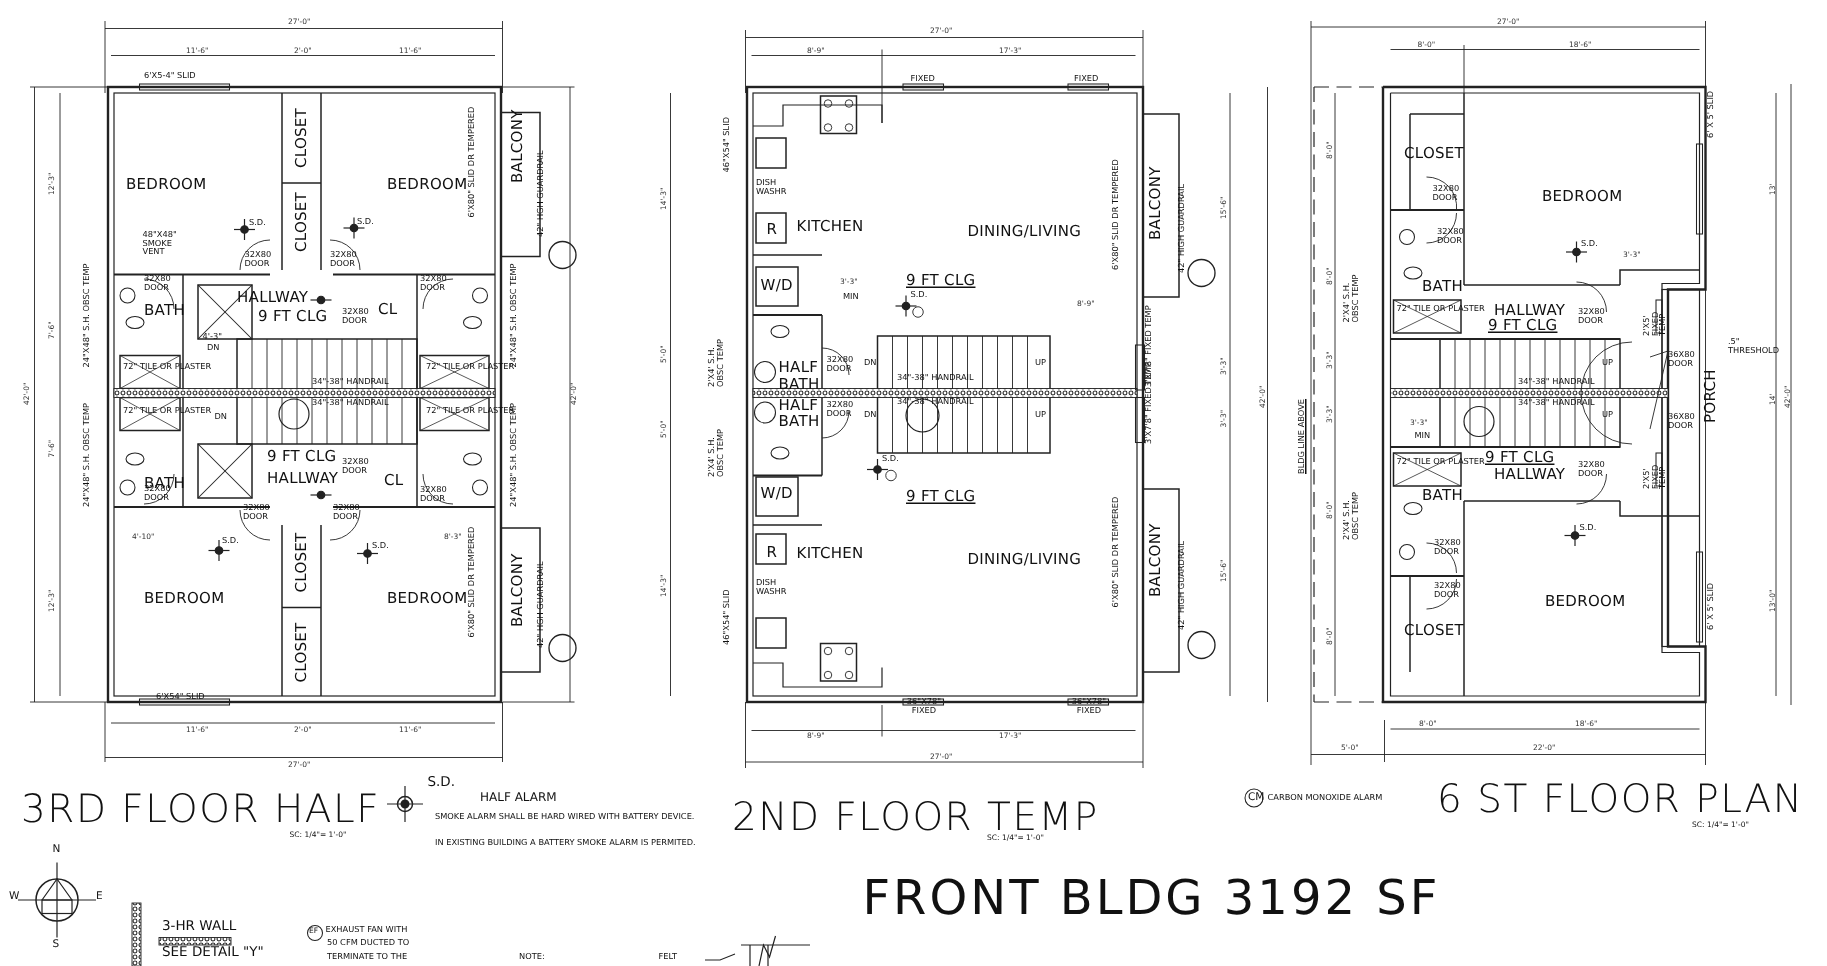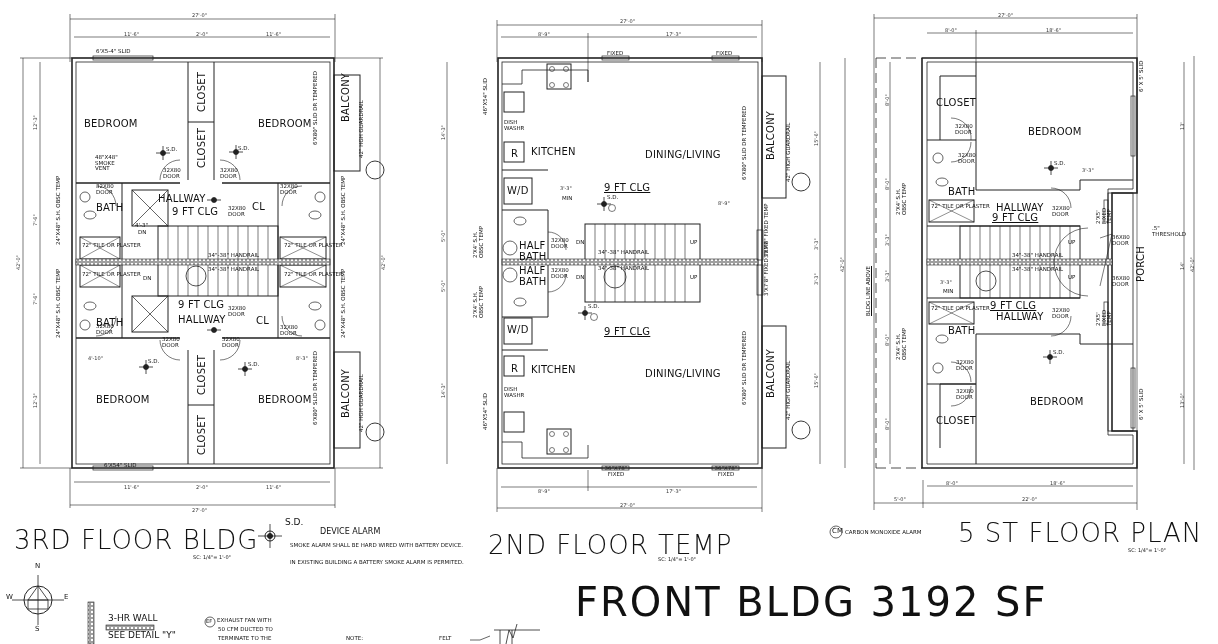--- a/index.html
+++ b/index.html
@@ -6,21 +6,21 @@
   body{width:1218px;height:644px;overflow:hidden;position:relative;font-family:"DejaVu Sans",sans-serif;color:#111;}
   #sheet{position:absolute;left:0;top:0;width:1218px;height:644px;}
   .lbl{position:absolute;white-space:nowrap;color:#111;line-height:1;}
   .room{font-size:10px;letter-spacing:0.2px;}
   .tiny{font-size:5.5px;}
   .small{font-size:7px;}
   .dim{font-size:5px;color:#333;}
   .vert{transform-origin:left top;transform:rotate(-90deg);}
   .title{font-size:26px;font-weight:300;letter-spacing:1px;font-family:"DejaVu Sans",sans-serif;}
   .scale{font-size:5px;}
-  .big{font-size:40px;letter-spacing:2px;}
+  .big{font-size:32px;letter-spacing:2px;}
 </style>
 </head>
 <body>
 
 <div id="sheet">
 
   <svg width="1218" height="644" viewBox="0 0 1218 644" style="position:absolute;left:0;top:0">
     <defs>
       <pattern id="hatch" width="4" height="4" patternUnits="userSpaceOnUse">
         <rect width="4" height="4" fill="#fff"></rect>
@@ -424,21 +424,21 @@
     <span class="lbl dim vert" style="left:33px;top:408px">12'-3"</span>
     <span class="lbl dim vert" style="left:16px;top:270px">42'-0"</span>
     <span class="lbl dim vert" style="left:381px;top:270px">42'-0"</span>
 
     <span class="lbl tiny" style="left:104px;top:463px">6'X54" SLID</span>
     <span class="lbl dim" style="left:124px;top:485px">11'-6"</span>
     <span class="lbl dim" style="left:196px;top:485px">2'-0"</span>
     <span class="lbl dim" style="left:266px;top:485px">11'-6"</span>
     <span class="lbl dim" style="left:192px;top:508px">27'-0"</span>
 
-    <span class="lbl title" style="left:14px;top:527px">3RD FLOOR BLDG</span>
+    <span class="lbl title" style="left:14px;top:527px">3RD FLOOR HALF</span>
     <span class="lbl scale" style="left:193px;top:555px">SC: 1/4"= 1'-0"</span>
   </div>
 
   <div>
     <span class="lbl dim" style="left:620px;top:19px">27'-0"</span>
     <span class="lbl dim" style="left:538px;top:32px">8'-9"</span>
     <span class="lbl dim" style="left:666px;top:32px">17'-3"</span>
     <span class="lbl tiny" style="left:607px;top:51px">FIXED</span>
     <span class="lbl tiny" style="left:716px;top:51px">FIXED</span>
 
@@ -560,27 +560,27 @@
     <span class="lbl dim vert" style="left:1180px;top:130px">13'</span>
     <span class="lbl dim vert" style="left:1180px;top:270px">14'</span>
     <span class="lbl dim vert" style="left:1180px;top:408px">13'-0"</span>
     <span class="lbl dim vert" style="left:1190px;top:272px">42'-0"</span>
 
     <span class="lbl dim" style="left:946px;top:481px">8'-0"</span>
     <span class="lbl dim" style="left:1050px;top:481px">18'-6"</span>
     <span class="lbl dim" style="left:894px;top:497px">5'-0"</span>
     <span class="lbl dim" style="left:1022px;top:497px">22'-0"</span>
 
-    <span class="lbl title" style="left:958px;top:520px">5 ST FLOOR PLAN</span>
+    <span class="lbl title" style="left:958px;top:520px">6 ST FLOOR PLAN</span>
     <span class="lbl scale" style="left:1128px;top:548px">SC: 1/4"= 1'-0"</span>
   </div>
 
   <div>
     <span class="lbl small" style="left:285px;top:518px;font-size:9px">S.D.</span>
-    <span class="lbl small" style="left:320px;top:528px;font-size:8px">DEVICE ALARM</span>
+    <span class="lbl small" style="left:320px;top:528px;font-size:8px">HALF ALARM</span>
     <span class="lbl tiny" style="left:290px;top:542px;width:186px;white-space:normal;line-height:1.3">SMOKE ALARM SHALL BE HARD WIRED WITH BATTERY DEVICE.</span>
     <span class="lbl tiny" style="left:290px;top:559px;width:186px;white-space:normal;line-height:1.3">IN EXISTING BUILDING A BATTERY SMOKE ALARM IS PERMITED.</span>
 
     <span class="lbl small" style="left:832px;top:528px;font-size:7px">CM</span>
     <span class="lbl tiny" style="left:845px;top:530px">CARBON MONOXIDE ALARM</span>
 
     <span class="lbl small" style="left:35px;top:563px">N</span>
     <span class="lbl small" style="left:35px;top:626px">S</span>
     <span class="lbl small" style="left:64px;top:594px">E</span>
     <span class="lbl small" style="left:6px;top:594px">W</span>

